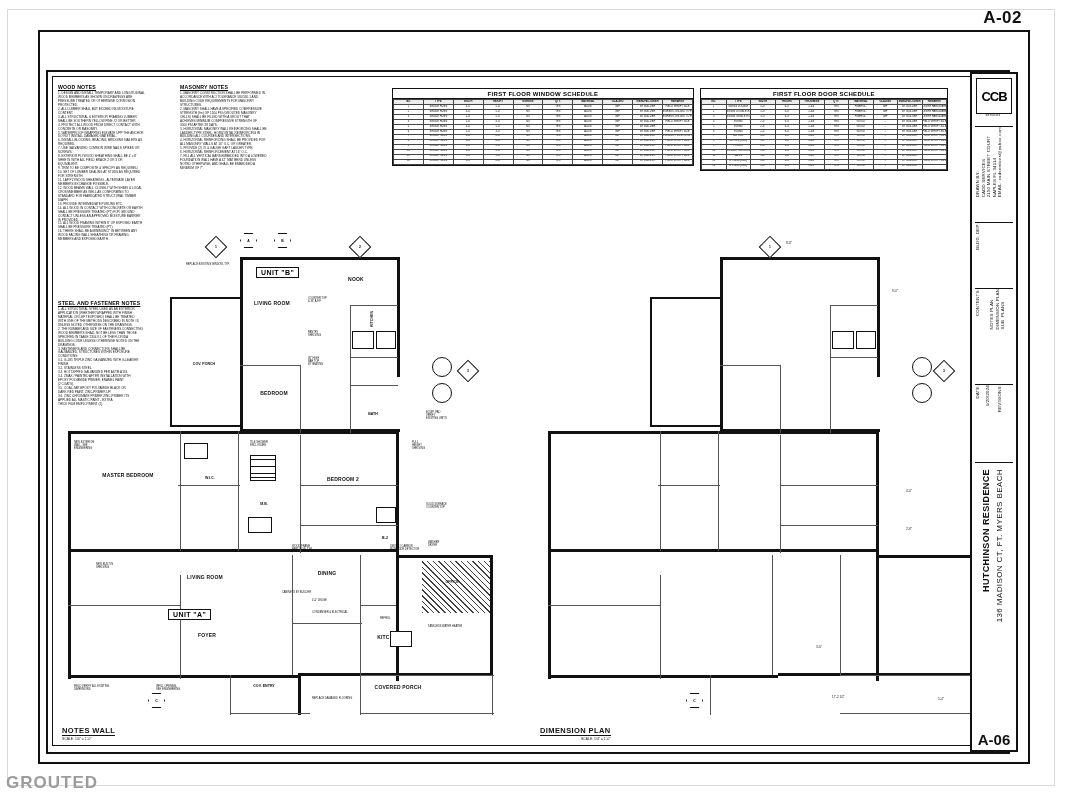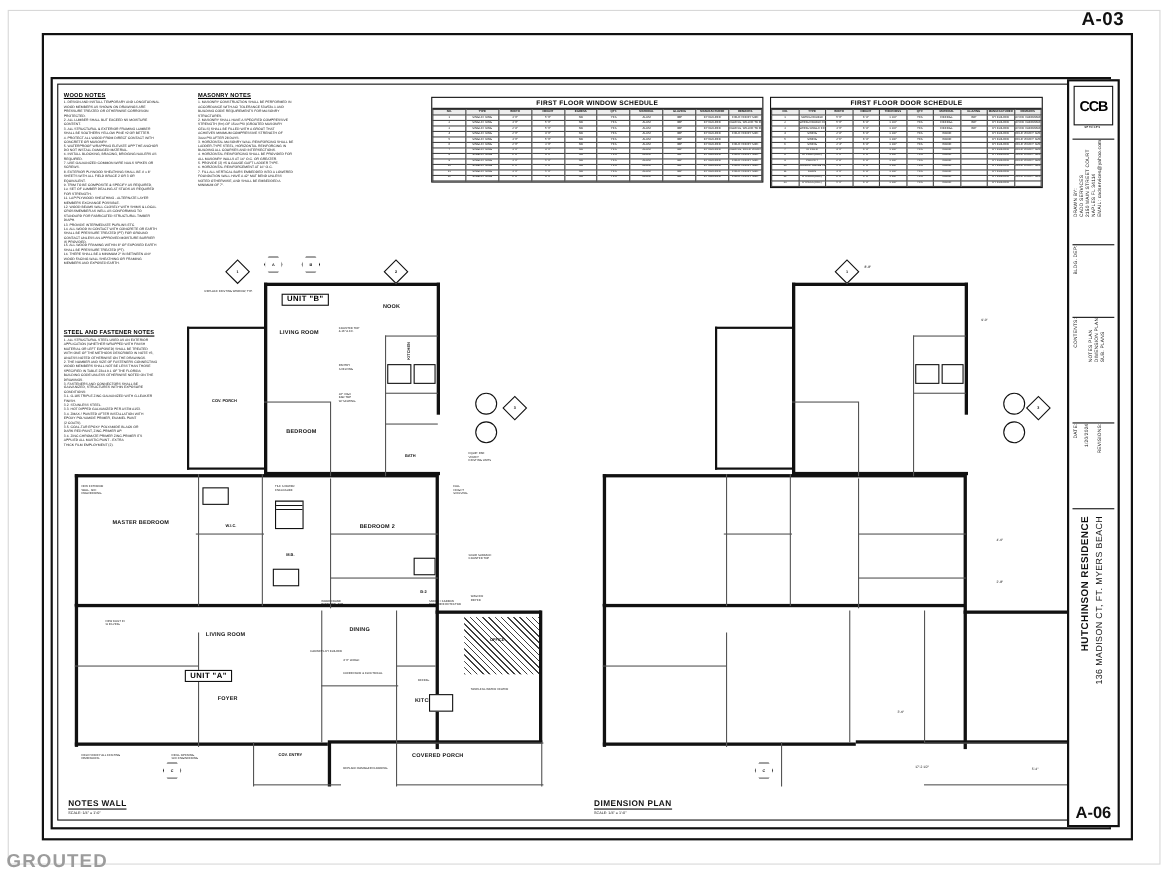--- a/index.html
+++ b/index.html
@@ -112,21 +112,21 @@
   .stair{position:absolute;border:1px solid #111;background:repeating-linear-gradient(to bottom,#fff 0 3px,#111 3px 3.6px);}
 </style>
 </head>
 <body>
 
 <div class="sheet">
   <div class="scan-edge"></div>
   <div class="paper"></div>
 
   <div class="top-strip"></div>
-  <div class="top-right-label">A-03</div>
+  <div class="top-right-label">A-02</div>
 
   <div class="border-outer"></div>
 
   <div class="frame">
     <div class="frame-inner"></div>
   </div>
 
   <div class="notes-col">
     <div class="notes-blk">
       <div class="notes-title">WOOD NOTES</div>
@@ -765,21 +765,21 @@
         <span>3</span>
       </div>
     <div class="hex" style="left:146px;top:448px;">C</div>
 
   </div>
 
   <div class="plantitle" style="left:62px;top:726px;">
     <span>NOTES WALL</span>
     <small>SCALE: 1/4" = 1'-0"</small>
   </div>
-  <div class="plantitle" style="left:540px;top:726px;">
+  <div class="plantitle" style="left:540px;top:726px;text-align:right;">
     <span>DIMENSION PLAN</span>
     <small>SCALE: 1/4" = 1'-0"</small>
   </div>
 
   <div class="titleblock">
     <div class="logo-box">CCB</div>
     <div class="logo-sub">services</div>
 
     <div class="tb-sect" style="top:52px;height:90px;">
       <div class="vert">DRAWN BY:

